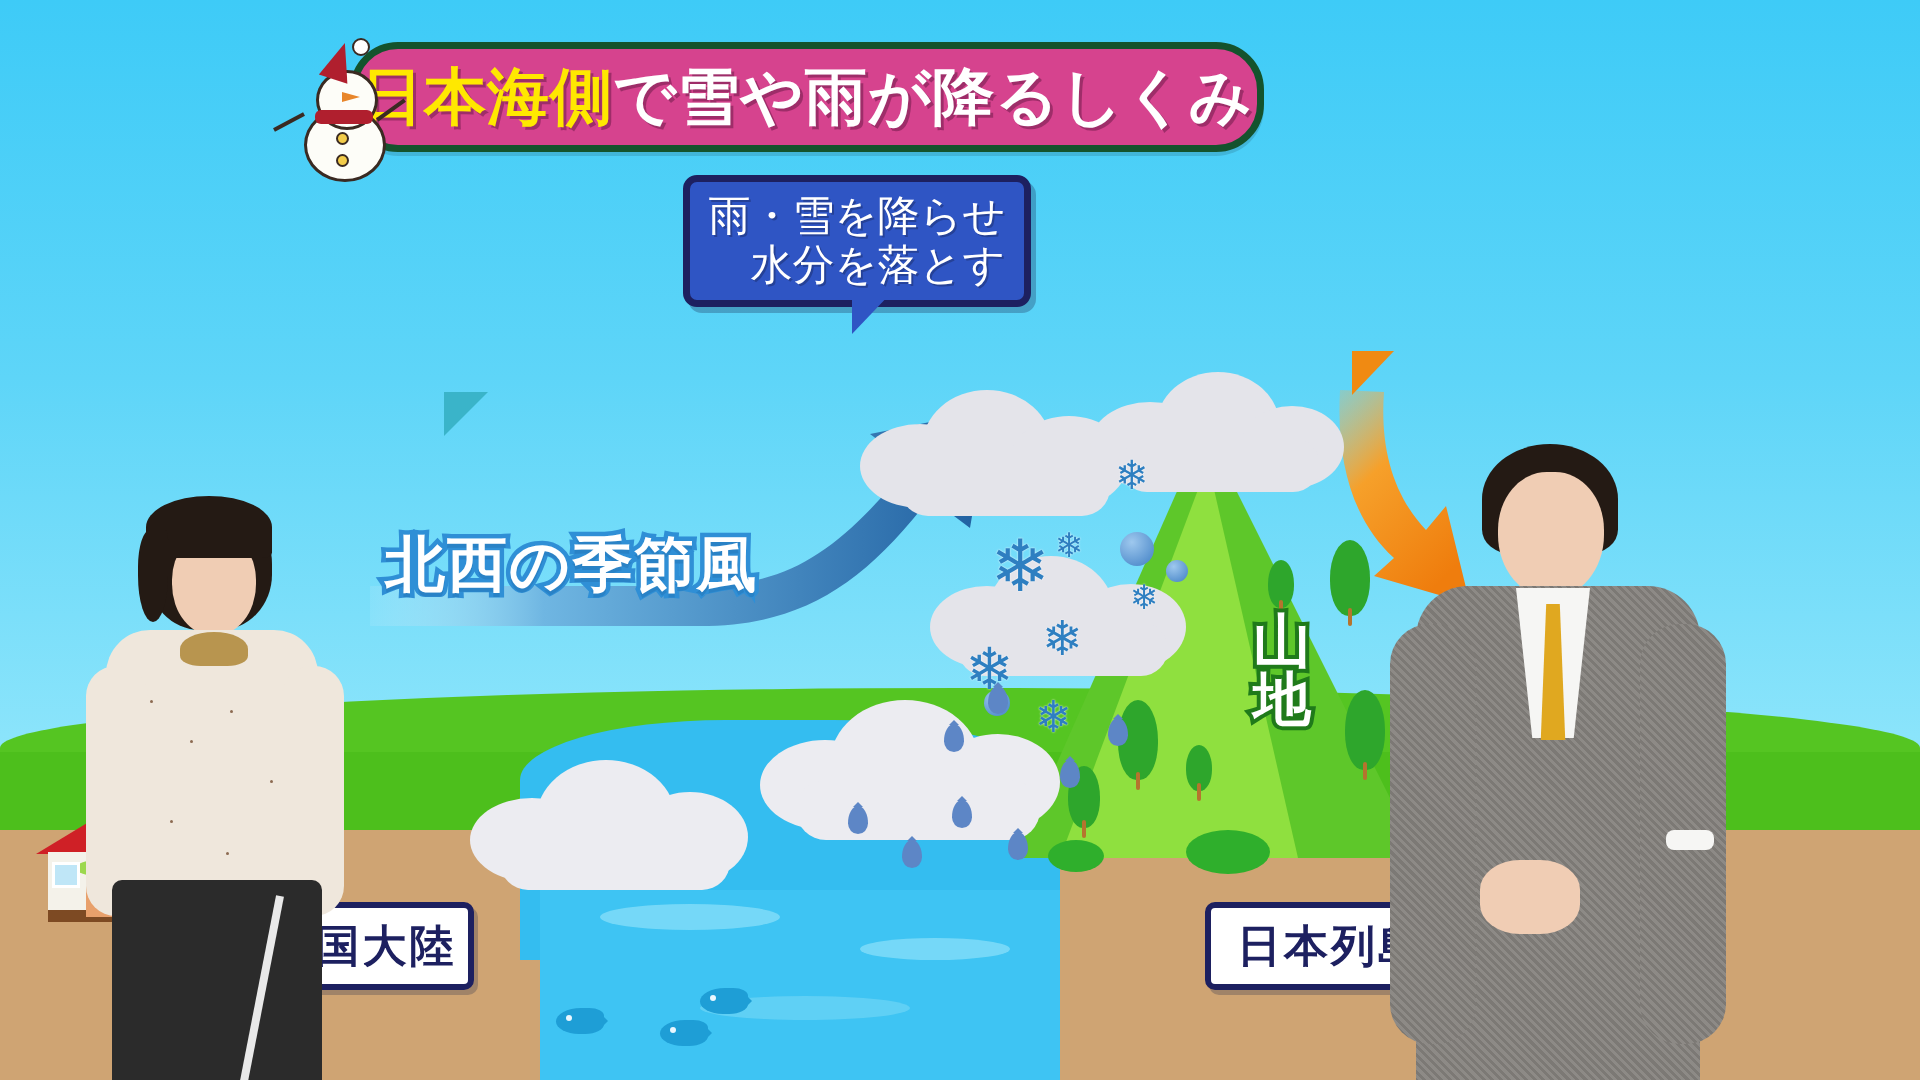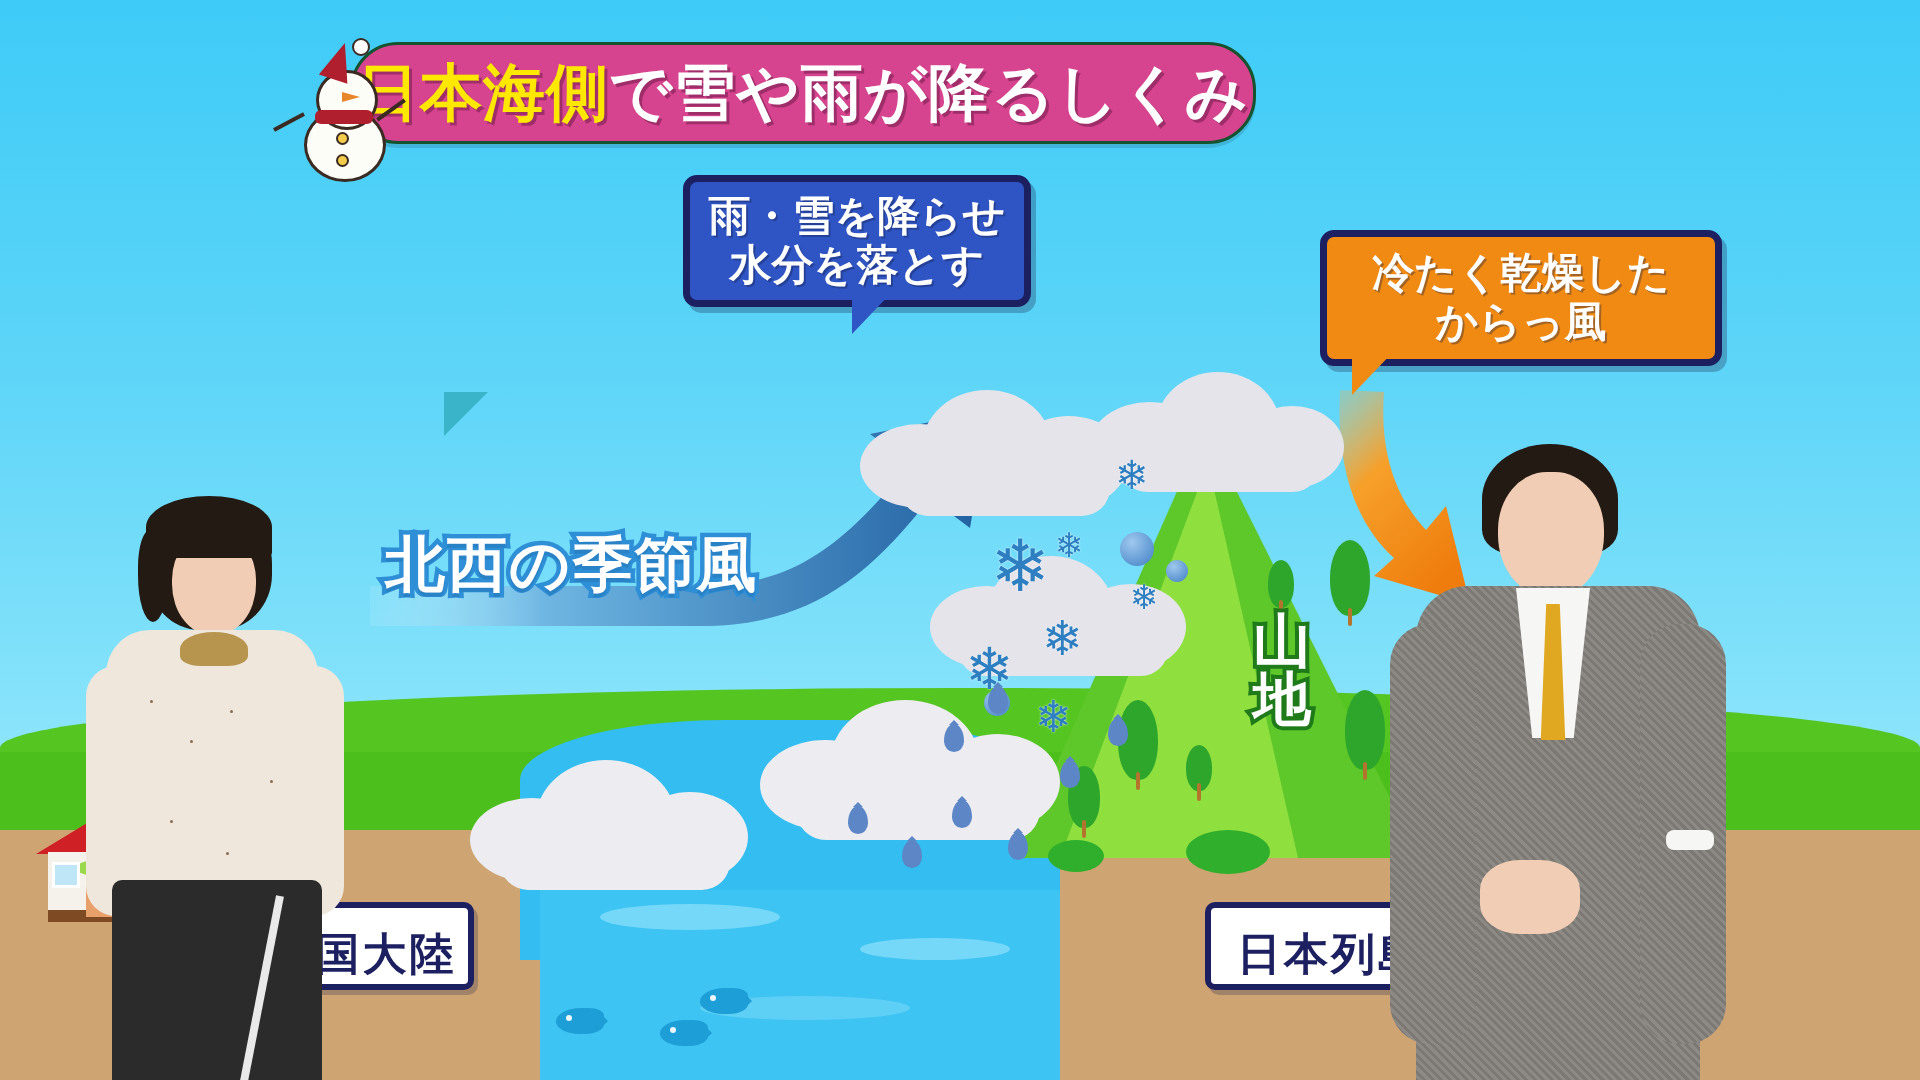--- a/index.html
+++ b/index.html
@@ -69,21 +69,21 @@
   .drop{position:absolute;width:20px;height:28px;background:#5d86c6;
         border-radius:50% 50% 50% 50%/62% 62% 38% 38%;transform:rotate(0deg);}
   .drop:before{content:"";position:absolute;left:5px;top:-9px;border:5px solid transparent;border-bottom-color:#5d86c6;}
   .flake{position:absolute;color:#2e7fc1;font-size:46px;line-height:1;text-shadow:0 0 2px #fff;}
   .ball{position:absolute;border-radius:50%;
         background:radial-gradient(circle at 35% 30%,#9ec8ee,#3f7fc4);}
 
   
   .title-wrap{position:absolute;left:290px;top:30px;width:960px;height:120px;}
   .title-bar{position:absolute;left:60px;top:12px;width:900px;height:96px;
-       background:#d6438e;border:3px solid #14532d;border-radius:48px;
+       background:#d6438e;border:7px solid #14532d;border-radius:48px;
        box-shadow:0 4px 0 rgba(0,0,0,.12);
        display:flex;align-items:center;justify-content:center;}
   .title-text{font-size:62px;font-weight:bold;letter-spacing:1px;white-space:nowrap;
        text-shadow:3px 3px 0 rgba(90,20,60,.45);}
   .title-text .hl{color:#ffe800;}
   .title-text .wh{color:#ffffff;}
 
   
   .snowman{position:absolute;left:0px;top:18px;width:110px;height:130px;}
   .sm-bot{position:absolute;left:14px;top:60px;width:76px;height:68px;background:#fdfdf8;border:3px solid #3a2a22;border-radius:50%;}
@@ -93,38 +93,38 @@
        transform:rotate(18deg);}
   .sm-hatball{position:absolute;left:62px;top:-10px;width:14px;height:14px;background:#fff;border:2px solid #3a2a22;border-radius:50%;}
   .sm-scarf{position:absolute;left:25px;top:62px;width:58px;height:14px;background:#b01f2e;border-radius:6px;}
   .sm-nose{position:absolute;left:52px;top:44px;width:0;height:0;border-top:5px solid transparent;border-bottom:5px solid transparent;border-left:18px solid #e8862b;}
   .sm-arm{position:absolute;width:34px;height:4px;background:#3a2a22;}
   .sm-btn{position:absolute;width:9px;height:9px;border-radius:50%;background:#f2cc4a;border:2px solid #3a2a22;}
 
   
   .callout{position:absolute;border:7px solid #1d2060;border-radius:14px;
        box-shadow:5px 6px 0 rgba(20,30,70,.28);}
-  .callout .ctext{color:#fff;font-weight:bold;line-height:1.16;text-align:center;
+  .callout .ctext{color:#fff;font-weight:normal;line-height:1.16;text-align:right;
        text-shadow:2px 2px 0 rgba(20,30,70,.35);white-space:pre-line;}
   .c-teal{background:#3ab4c9;}
   .c-blue{background:#2f55c4;}
   .c-orange{background:#f08a12;}
   .tail{position:absolute;width:0;height:0;}
 
   
   .outline-label{position:absolute;font-weight:bold;color:#fff;white-space:pre-line;}
   .ol-blue{font-size:60px;letter-spacing:2px;
       -webkit-text-stroke:9px #2f8fd6;paint-order:stroke fill;
       text-shadow:0 4px 0 rgba(25,90,150,.25);}
   .ol-green{font-size:58px;line-height:1.0;text-align:center;
       -webkit-text-stroke:8px #1f7a1a;paint-order:stroke fill;}
 
   
   .plaque{position:absolute;background:#fff;border:6px solid #1d2060;border-radius:10px;
-     display:flex;align-items:flex-end;justify-content:center;
+     display:flex;align-items:center;justify-content:center;
      box-shadow:4px 5px 0 rgba(20,30,70,.25);}
   .plaque span{color:#1d2060;font-weight:bold;font-size:44px;letter-spacing:3px;white-space:nowrap;}
 
   
   .mascot{position:absolute;left:1495px;top:600px;width:170px;height:280px;}
   .m-body{position:absolute;left:18px;top:72px;width:128px;height:150px;background:#ec1f7a;
       border:6px solid #241b52;border-radius:48% 48% 42% 42%/60% 60% 40% 40%;}
   .m-head{position:absolute;left:24px;top:58px;width:116px;height:98px;background:#ec1f7a;
       border:6px solid #241b52;border-radius:52% 52% 44% 44%;}
   .m-hat{position:absolute;left:40px;top:22px;width:84px;height:52px;background:#f5a623;
@@ -325,24 +325,20 @@
   </div>
 
   <div class="tail" style="left:444px;top:392px;border-left:0 solid transparent;border-right:44px solid transparent;border-top:44px solid #3ab4c9;"></div>
 
   <div class="callout c-blue" style="left:683px;top:175px;width:334px;height:118px;display:flex;align-items:center;justify-content:center;">
     <div class="ctext" style="font-size:42px;">雨・雪を降らせ
 水分を落とす</div>
   </div>
   <div class="tail" style="left:852px;top:292px;border-left:0 solid transparent;border-right:40px solid transparent;border-top:42px solid #2f55c4;"></div>
 
-  <div class="callout c-orange" style="left:1320px;top:230px;width:388px;height:122px;display:flex;align-items:center;justify-content:center;">
-    <div class="ctext" style="font-size:42px;">冷たく乾燥した
-からっ風</div>
-  </div>
   <div class="tail" style="left:1352px;top:351px;border-left:0 solid transparent;border-right:42px solid transparent;border-top:44px solid #f08a12;"></div>
 
   <div class="outline-label ol-blue" style="left:385px;top:525px;font-family:Liberation Serif, serif;">北西の季節風</div>
   <div class="outline-label ol-green" style="left:1253px;top:612px;">山
 地</div>
 
   <div class="plaque" style="left:298px;top:902px;width:164px;height:76px;">
     <span>国大陸</span>
   </div>
   <div class="plaque" style="left:1205px;top:902px;width:240px;height:76px;">

